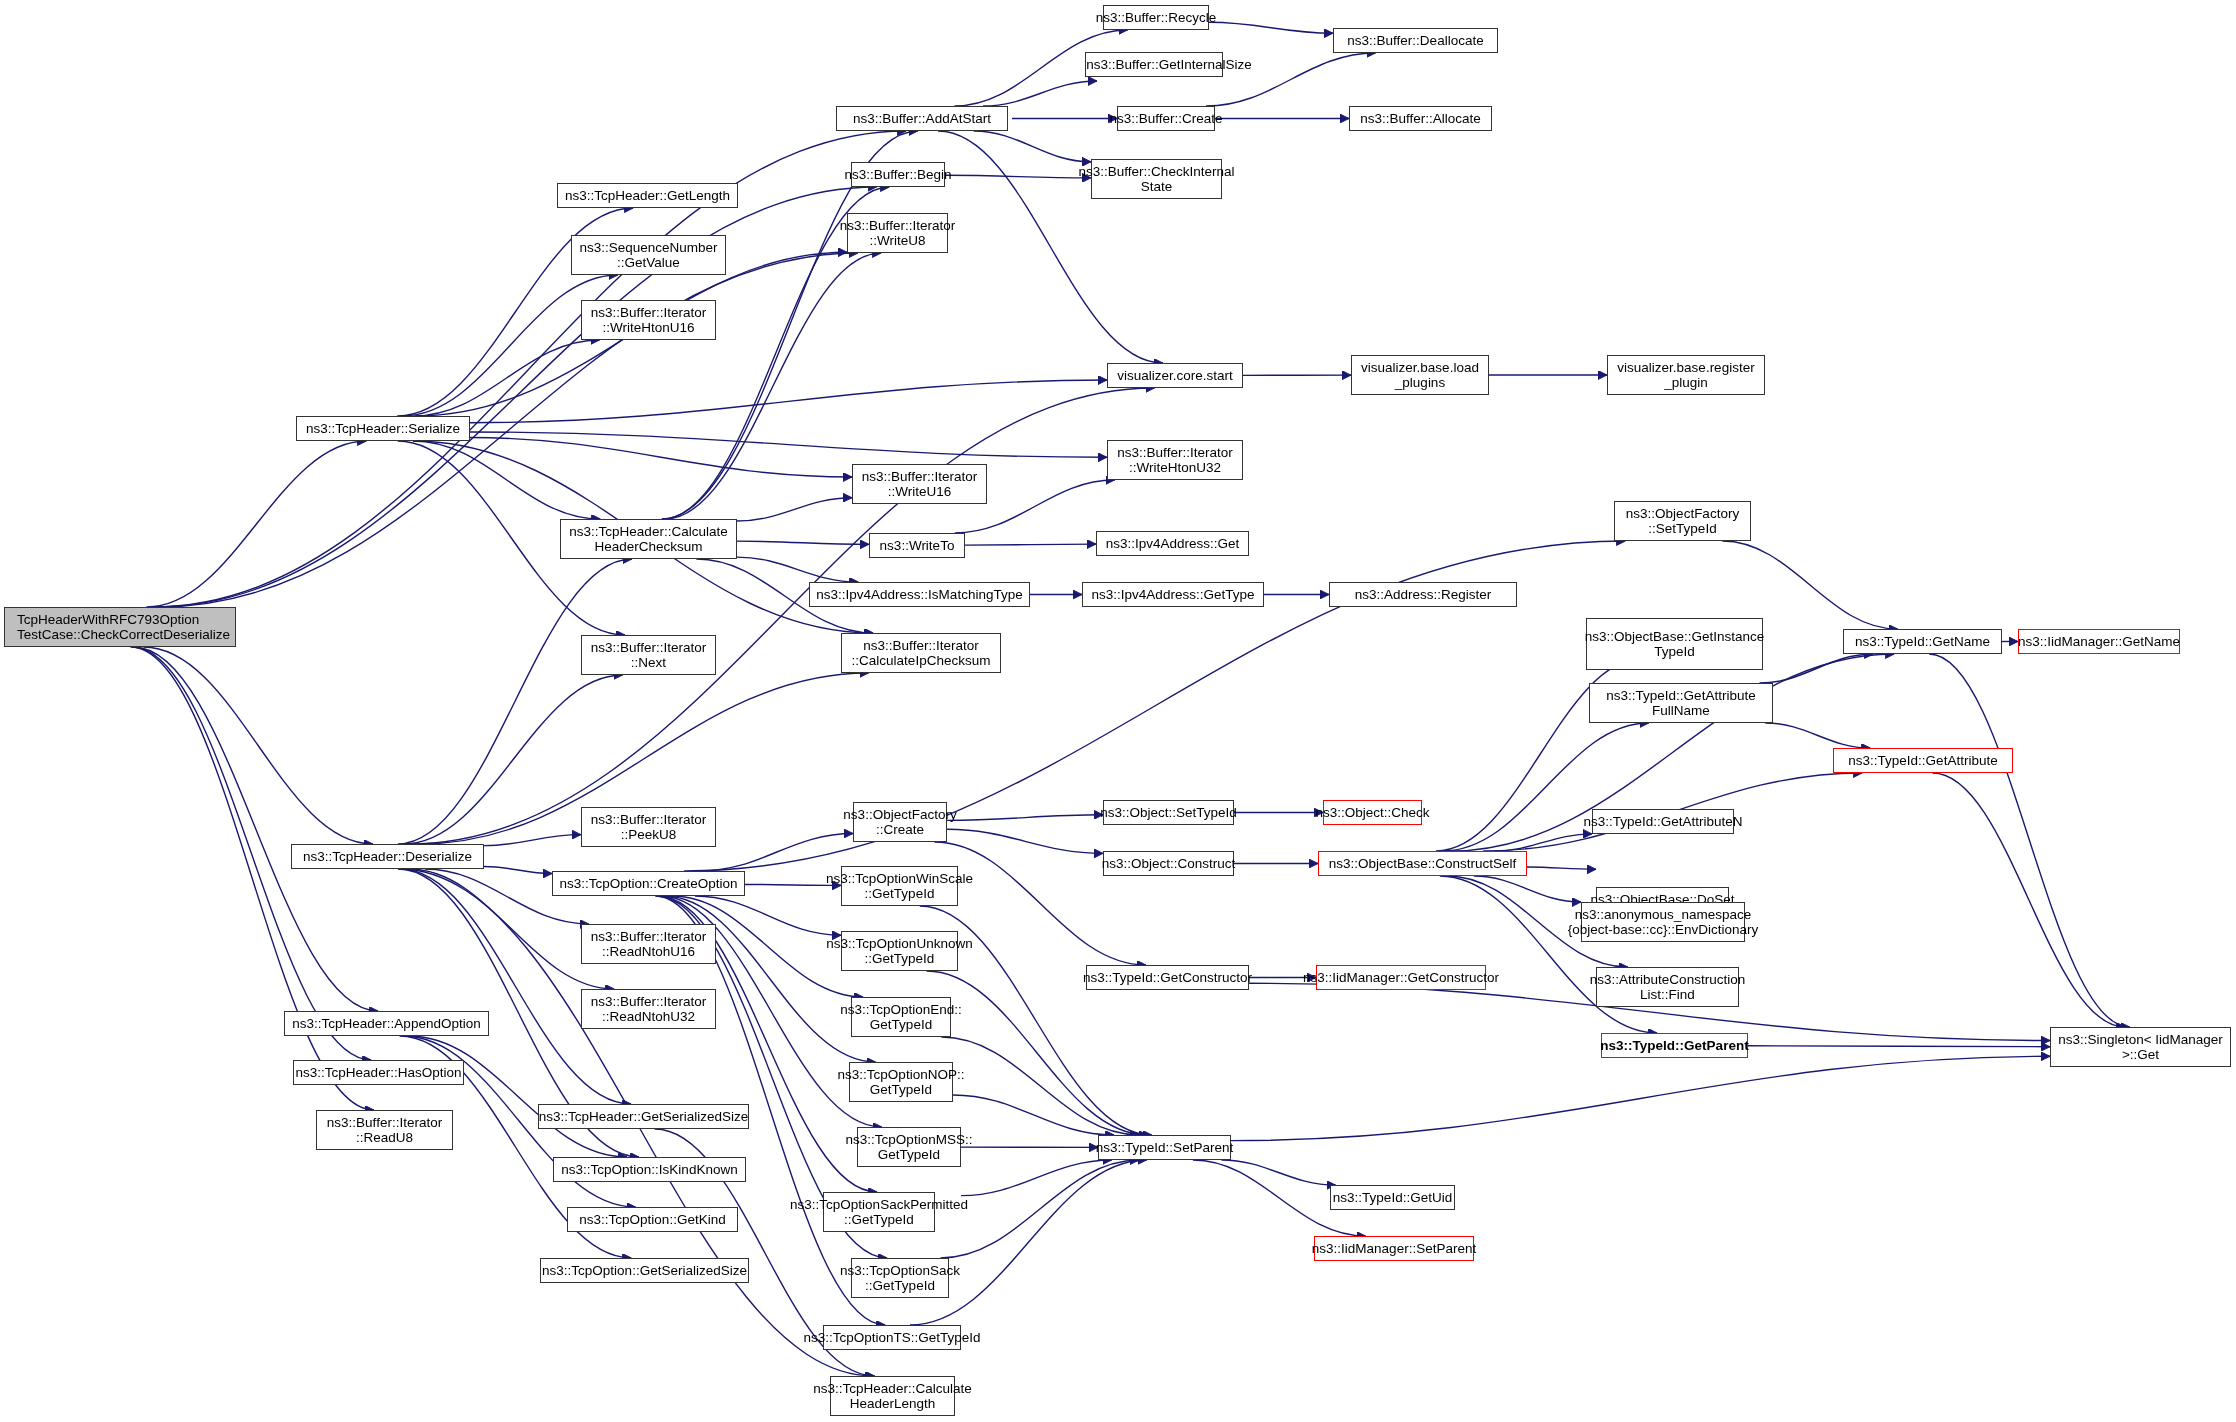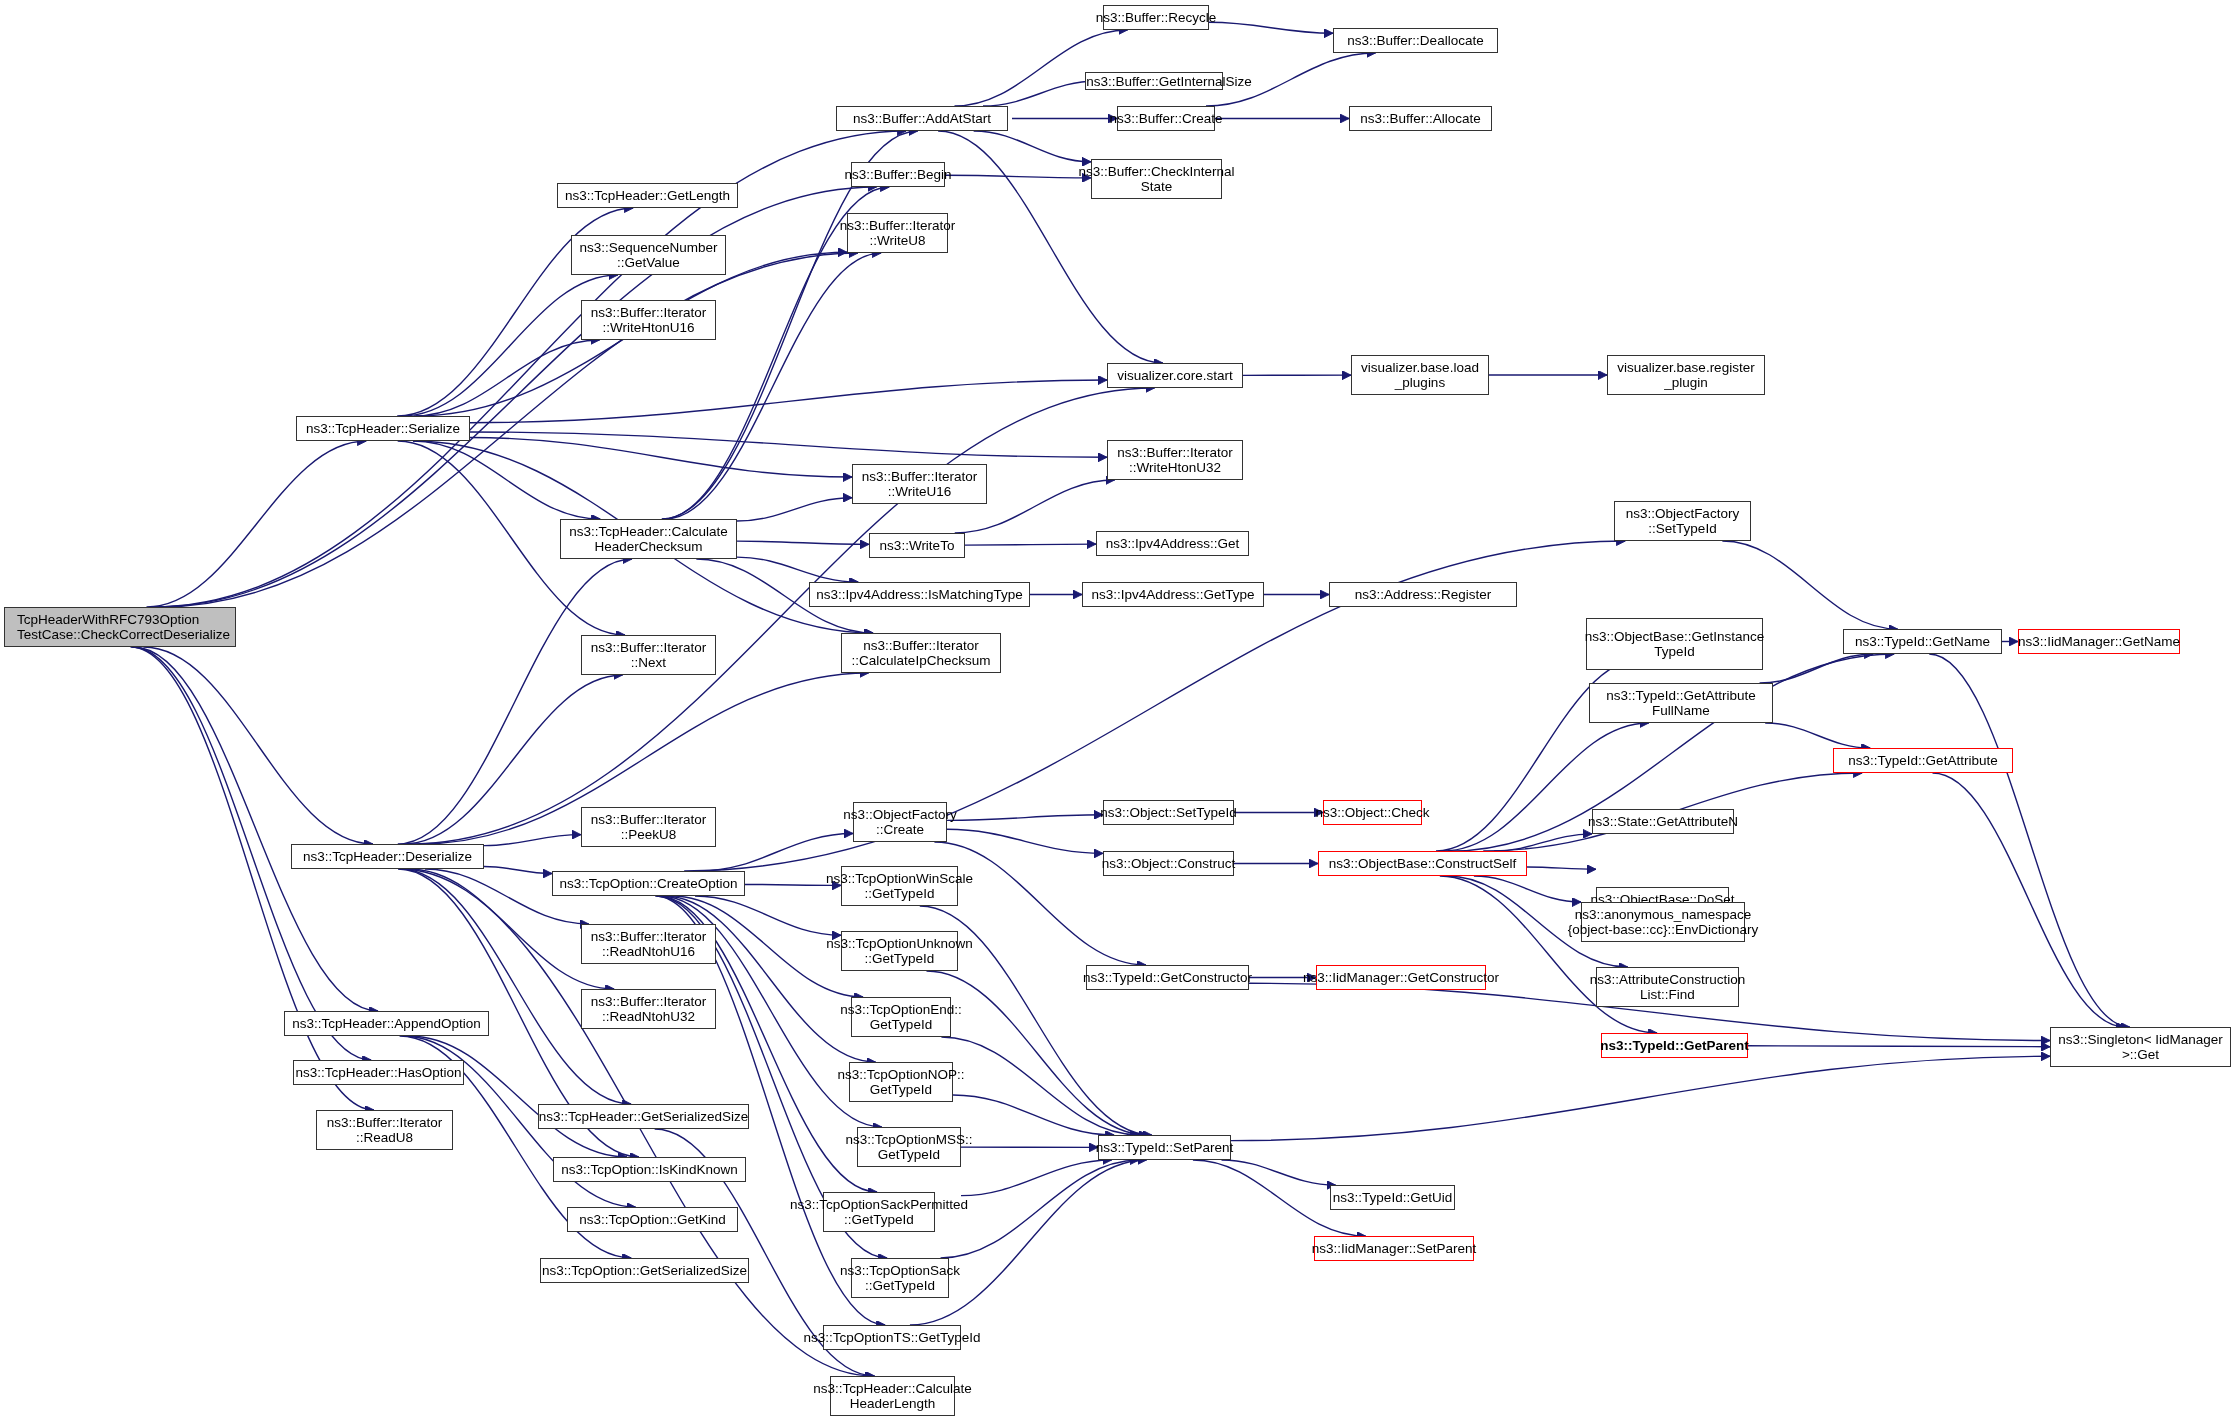--- a/index.html
+++ b/index.html
@@ -177,21 +177,21 @@
     <div class="node" style="left: 849px; top: 1127px; width: 104px; height: 40px; margin-left: 8px;">ns3::TcpOptionMSS::
 GetTypeId</div>
     <div class="node" style="left: 823px; top: 1192px; width: 112px; height: 40px;">ns3::TcpOptionSackPermitted
 ::GetTypeId</div>
     <div class="node" style="left: 851px; top: 1258px; width: 98px; height: 40px;">ns3::TcpOptionSack
 ::GetTypeId</div>
     <div class="node" style="left: 823px; top: 1325px; width: 138px; height: 25px;">ns3::TcpOptionTS::GetTypeId</div>
     <div class="node" style="left: 830px; top: 1376px; width: 125px; height: 40px;">ns3::TcpHeader::Calculate
 HeaderLength</div>
     <div class="node" style="left: 1103px; top: 5px; width: 106px; height: 25px;">ns3::Buffer::Recycle</div>
-    <div class="node" style="left: 1085px; top: 72px; width: 138px; height: 18px; padding-left: 34px;">ns3::Buffer::GetInternalSize</div>
+    <div class="node" style="left: 1085px; top: 52px; width: 138px; height: 25px; padding-left: 34px;">ns3::Buffer::GetInternalSize</div>
     <div class="node" style="left: 1117px; top: 106px; width: 98px; height: 25px;">ns3::Buffer::Create</div>
     <div class="node" style="left: 1091px; top: 159px; width: 131px; height: 40px;">ns3::Buffer::CheckInternal
 State</div>
     <div class="node" style="left: 1107px; top: 363px; width: 136px; height: 25px;">visualizer.core.start</div>
     <div class="node" style="left: 1107px; top: 440px; width: 136px; height: 40px;">ns3::Buffer::Iterator
 ::WriteHtonU32</div>
     <div class="node" style="left: 1096px; top: 531px; width: 153px; height: 25px;">ns3::Ipv4Address::Get</div>
     <div class="node" style="left: 1082px; top: 582px; width: 182px; height: 25px;">ns3::Ipv4Address::GetType</div>
     <div class="node" style="left: 1103px; top: 800px; width: 131px; height: 25px;">ns3::Object::SetTypeId</div>
     <div class="node" style="left: 1103px; top: 851px; width: 131px; height: 25px;">ns3::Object::Construct</div>
@@ -208,21 +208,21 @@
     <div class="node" style="left: 1330px; top: 1185px; width: 125px; height: 25px;">ns3::TypeId::GetUid</div>
     <div class="node red" style="left: 1314px; top: 1236px; width: 160px; height: 25px;">ns3::IidManager::SetParent</div>
     <div class="node" style="left: 1607px; top: 355px; width: 158px; height: 40px;">visualizer.base.register
 _plugin</div>
     <div class="node" style="left: 1614px; top: 501px; width: 137px; height: 40px;">ns3::ObjectFactory
 ::SetTypeId</div>
     <div class="node" style="left: 1586px; top: 618px; width: 177px; height: 52px;">ns3::ObjectBase::GetInstance
 TypeId</div>
     <div class="node" style="left: 1589px; top: 683px; width: 184px; height: 40px;">ns3::TypeId::GetAttribute
 FullName</div>
-    <div class="node" style="left: 1592px; top: 809px; width: 142px; height: 25px;">ns3::State::GetAttributeN</div>
+    <div class="node" style="left: 1592px; top: 809px; width: 142px; height: 25px;">ns3::TypeId::GetAttributeN</div>
     <div class="node" style="left: 1596px; top: 859px; width: 133px; height: 25px; margin-top: 28px;">ns3::ObjectBase::DoSet</div>
     <div class="node" style="left: 1581px; top: 902px; width: 164px; height: 40px;">ns3::anonymous_namespace
 {object-base::cc}::EnvDictionary</div>
     <div class="node" style="left: 1596px; top: 967px; width: 143px; height: 40px;">ns3::AttributeConstruction
 List::Find</div>
     <div class="node red" style="left: 1601px; top: 1033px; width: 147px; height: 25px; font-weight: bold;">ns3::TypeId::GetParent</div>
     <div class="node" style="left: 1843px; top: 629px; width: 159px; height: 25px;">ns3::TypeId::GetName</div>
     <div class="node red" style="left: 1833px; top: 748px; width: 180px; height: 25px;">ns3::TypeId::GetAttribute</div>
     <div class="node red" style="left: 2018px; top: 629px; width: 162px; height: 25px;">ns3::IidManager::GetName</div>
     <div class="node" style="left: 2050px; top: 1027px; width: 181px; height: 40px;">ns3::Singleton&lt; IidManager

